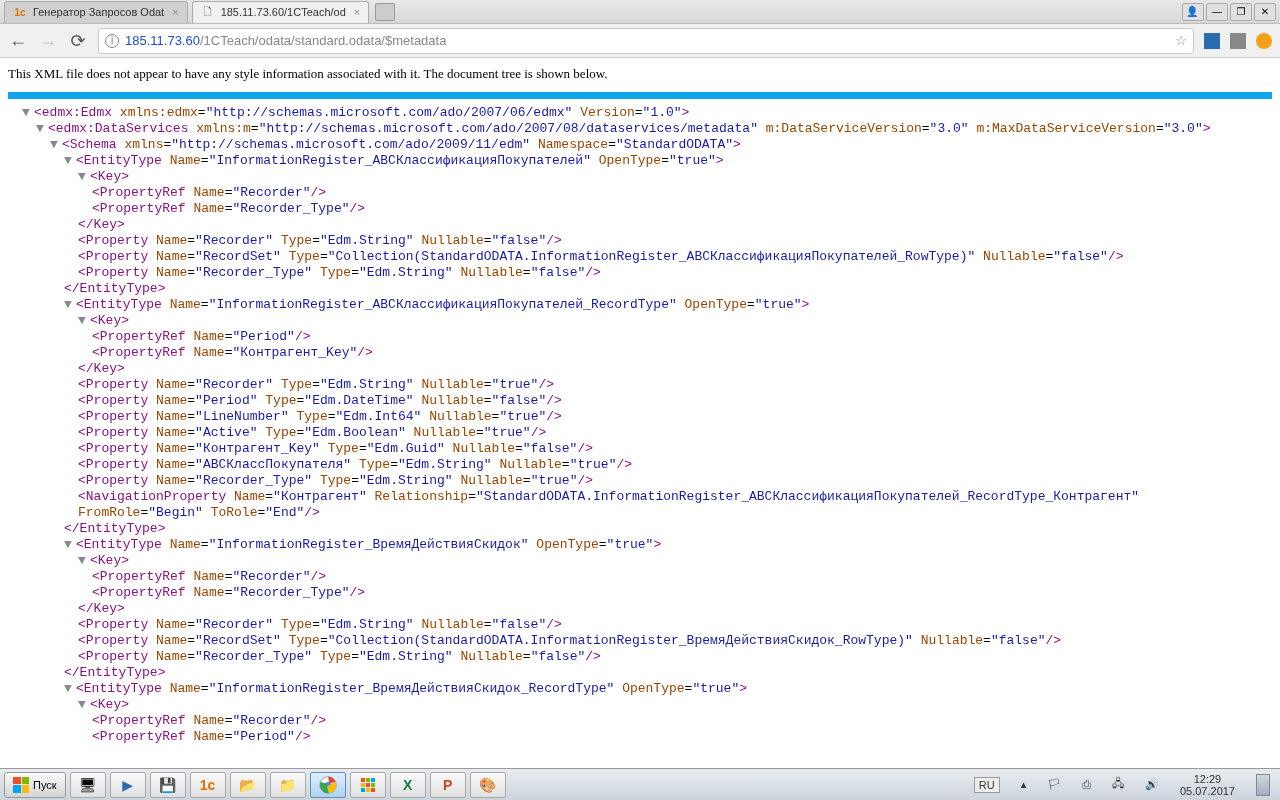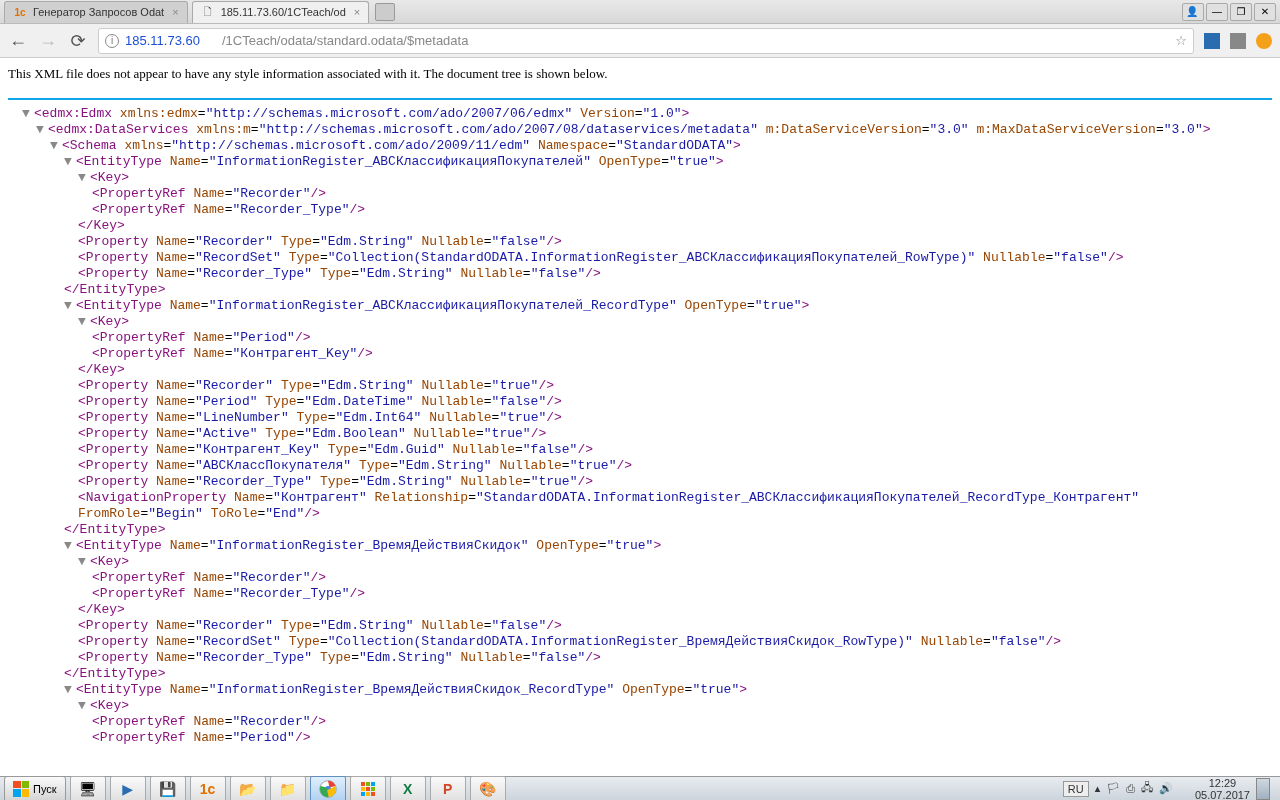--- a/index.html
+++ b/index.html
@@ -15,53 +15,53 @@
 .new-tab { width: 20px; height: 18px; background: #ccc; border: 1px solid #999; margin-left: 6px; border-radius: 2px; }
 .win-controls { margin-left: auto; display: flex; gap: 2px; padding-right: 4px; }
 .win-btn { width: 22px; height: 18px; background: #e0e0e0; border: 1px solid #aaa; border-radius: 2px; display: flex; align-items: center; justify-content: center; font-size: 10px; }
 
 .addr-bar { background: #f0f0f0; height: 34px; display: flex; align-items: center; padding: 0 8px; border-bottom: 1px solid #ccc; gap: 10px; }
 .nav-btn { color: #555; font-size: 18px; cursor: pointer; width: 20px; text-align: center; }
 .nav-btn.disabled { color: #bbb; }
 .url-box { flex: 1; height: 26px; border: 1px solid #ccc; border-radius: 3px; background: #fff; display: flex; align-items: center; padding: 0 6px; font-size: 13px; color: #333; }
 .url-box .info-icon { color: #777; margin-right: 6px; border: 1px solid #888; border-radius: 50%; width: 14px; height: 14px; display: flex; align-items: center; justify-content: center; font-size: 10px; }
 .url-box .host { color: #1d4ed8; }
-.url-box .path { color: #888; margin-left: 22px; }
+.url-box .path { color: #888; }
 .url-box .star { margin-left: auto; color: #888; }
 .ext-icon { width: 16px; height: 16px; }
 .ext-blue { background: #2b6cb0; }
 .ext-gray { background: #888; }
 .ext-orange { background: #f4a119; border-radius: 50%; }
 
 .content { flex: 1; overflow: auto; padding: 8px; font-family: "Times New Roman", serif; font-size: 13px; background: #fff; }
-.notice { font-family: "Times New Roman", serif; font-size: 13px; color: #000; padding-bottom: 16px; border-bottom: 2px solid #0ea5e9; margin-bottom: 6px; }
+.notice { font-family: "Times New Roman", serif; font-size: 13px; color: #000; padding-bottom: 10px; border-bottom: 7px solid #0ea5e9; margin-bottom: 6px; }
 
 .xml { font-family: Liberation Mono, monospace; font-size: 13px; line-height: 16px; white-space: pre; color: #000; }
 .tog { color: #888; cursor: pointer; display: inline-block; width: 12px; }
 .punct { color: #881280; }
 .tag { color: #881280; }
 .attr { color: #994500; }
 .val { color: #1a1aa6; }
 .ind1 { padding-left: 14px; }
 .ind2 { padding-left: 28px; }
 .ind3 { padding-left: 42px; }
 .ind4 { padding-left: 56px; }
 .ind5 { padding-left: 70px; }
 .ind6 { padding-left: 84px; }
 
 
-.taskbar { position: absolute; bottom: 0; left: 0; right: 0; height: 24px; background: linear-gradient(#e8ecf0, #ccd4dc); border-top: 1px solid #999; display: flex; align-items: center; padding: 0 4px; gap: 4px; }
+.taskbar { position: absolute; bottom: 0; left: 0; right: 0; height: 32px; background: linear-gradient(#e8ecf0, #ccd4dc); border-top: 1px solid #999; display: flex; align-items: center; padding: 0 4px; gap: 4px; }
 .start-btn { height: 26px; padding: 0 8px; background: linear-gradient(#fafafa,#d4d4d4); border: 1px solid #999; border-radius: 3px; display: flex; align-items: center; font-size: 11px; gap: 4px; }
 .win-logo { width: 16px; height: 16px; display: grid; grid-template-columns: 1fr 1fr; grid-template-rows: 1fr 1fr; gap: 1px; }
 .win-logo div:nth-child(1){background:#f25022}.win-logo div:nth-child(2){background:#7fba00}.win-logo div:nth-child(3){background:#00a4ef}.win-logo div:nth-child(4){background:#ffb900}
 .tb-icon { width: 36px; height: 26px; border: 1px solid #aaa; border-radius: 2px; display: flex; align-items: center; justify-content: center; font-size: 14px; background: linear-gradient(#fafafa,#e0e0e0); }
 .tb-icon.active { background: linear-gradient(#e0f0ff,#b0d0f0); border-color: #6090c0; }
-.tray { margin-left: auto; display: flex; align-items: center; gap: 6px; font-size: 11px; color: #333; padding-right: 6px; }
+.tray { margin-left: auto; display: flex; align-items: center; gap: 21px; font-size: 11px; color: #333; padding-right: 6px; }
 .tray .lang { border: 1px solid #999; padding: 1px 4px; background: #eee; }
-.tray .clock { text-align: center; line-height: 12px; margin-left: 16px; }
+.tray .clock { text-align: center; line-height: 12px; }
 </style>
 </head>
 <body>
 
 <div class="window-frame">
   <div class="title-bar">
     <div class="tab inactive">
       <span class="favicon" style="color:#e07000;font-weight:bold">1c</span>
       <span>Генератор Запросов Odat</span>
       <span class="close">×</span>

